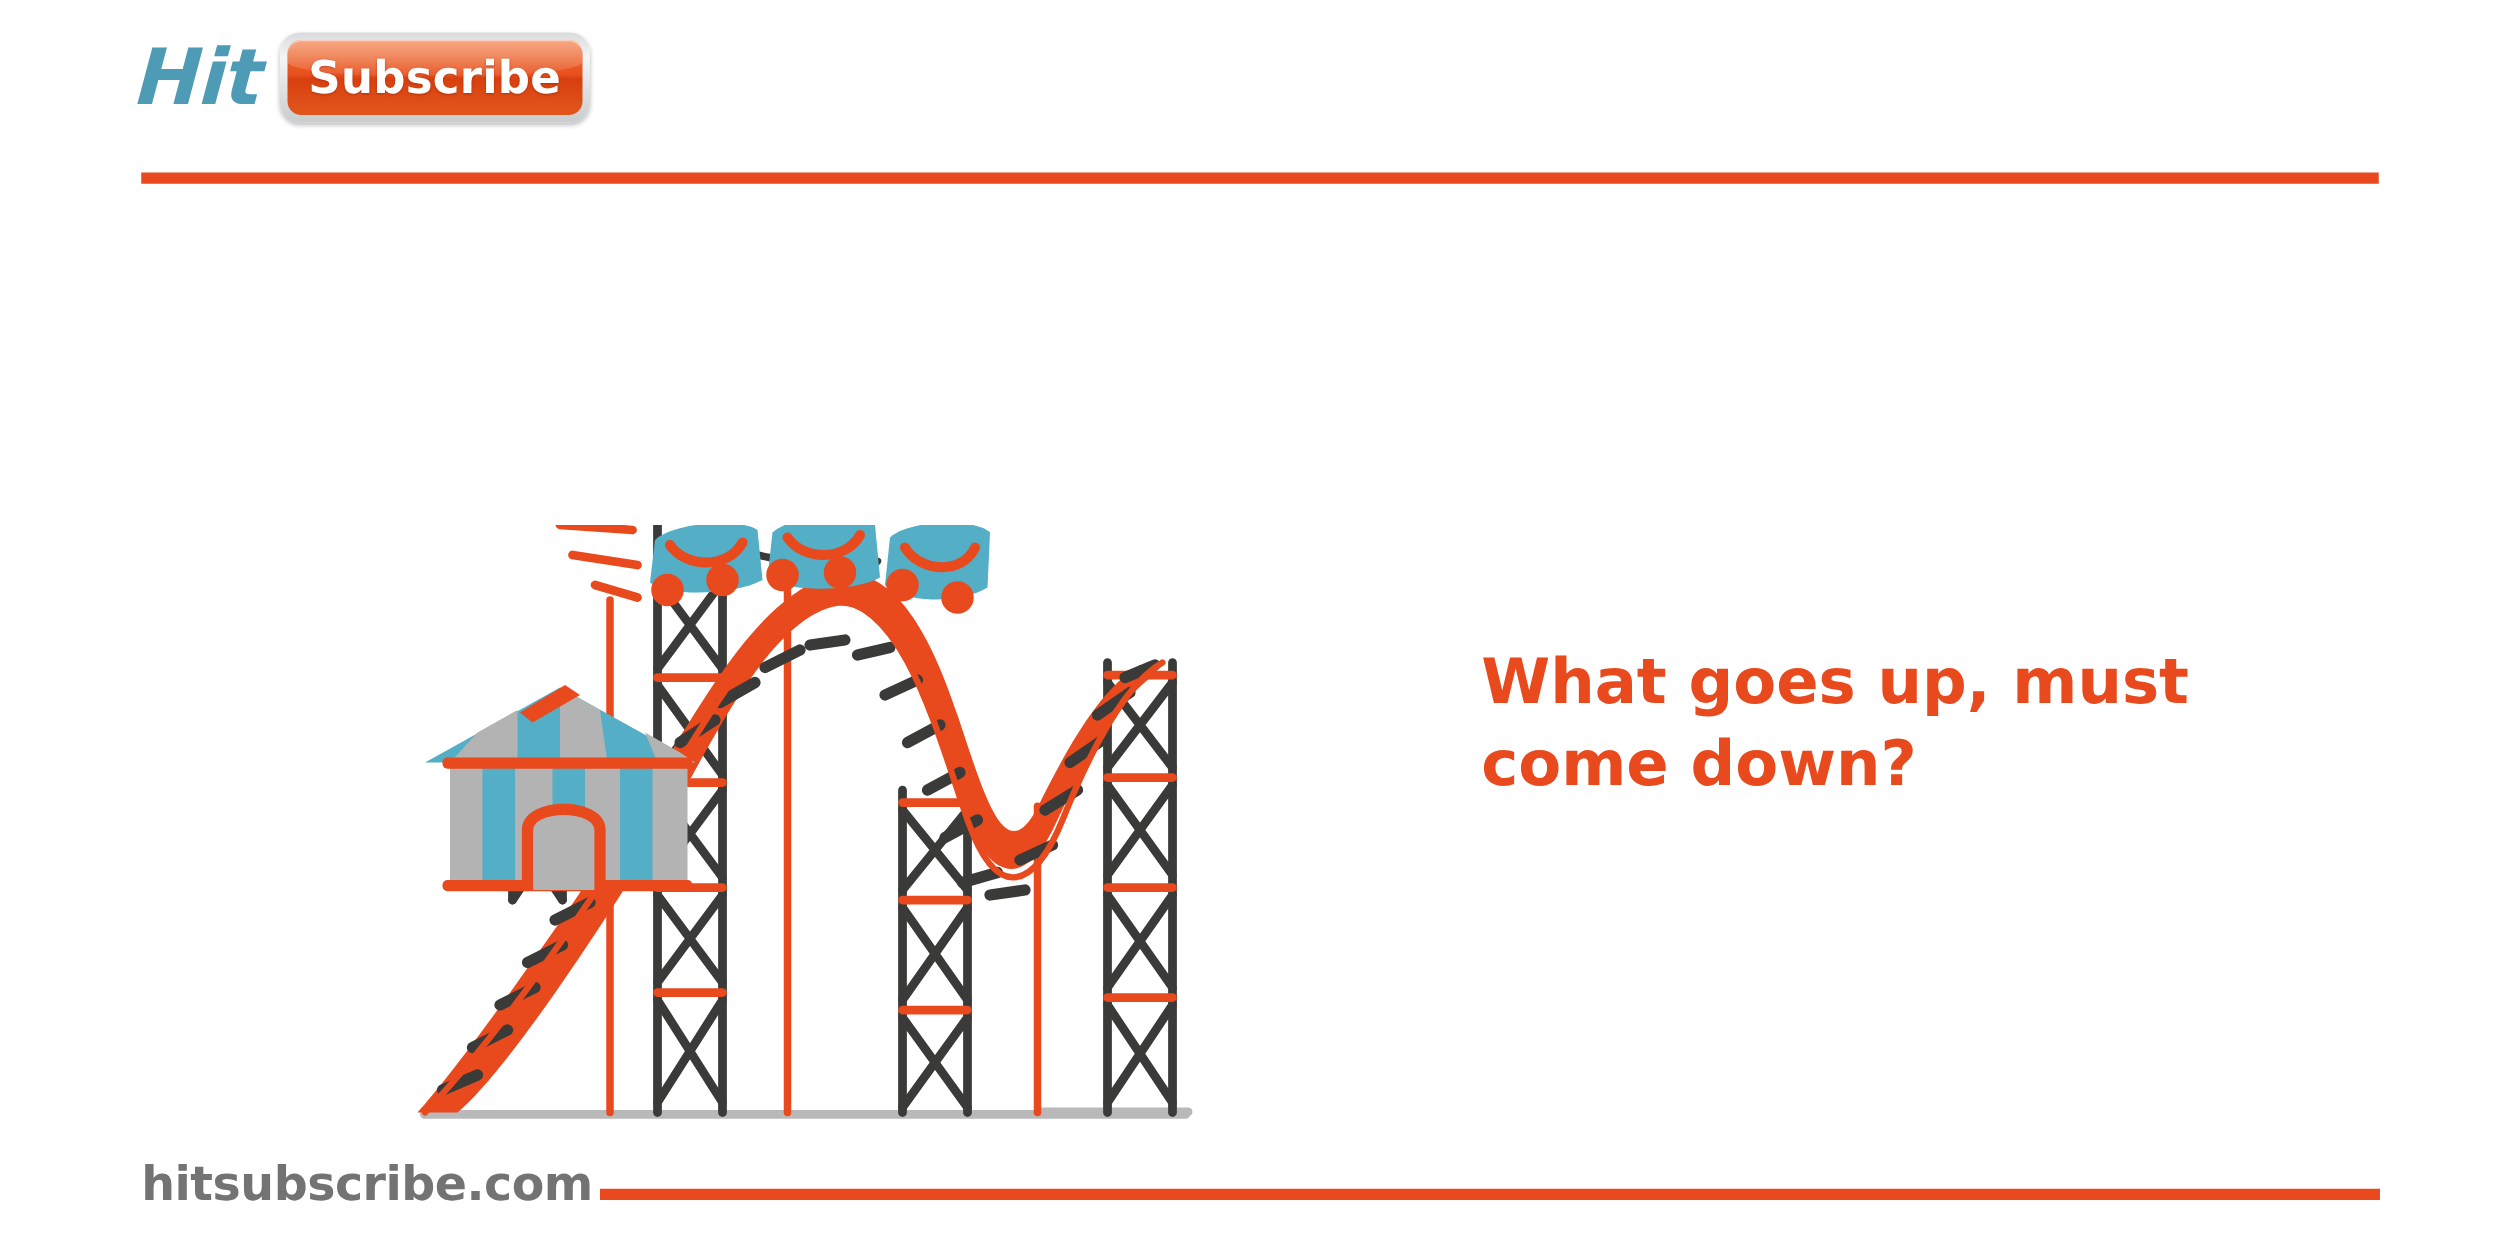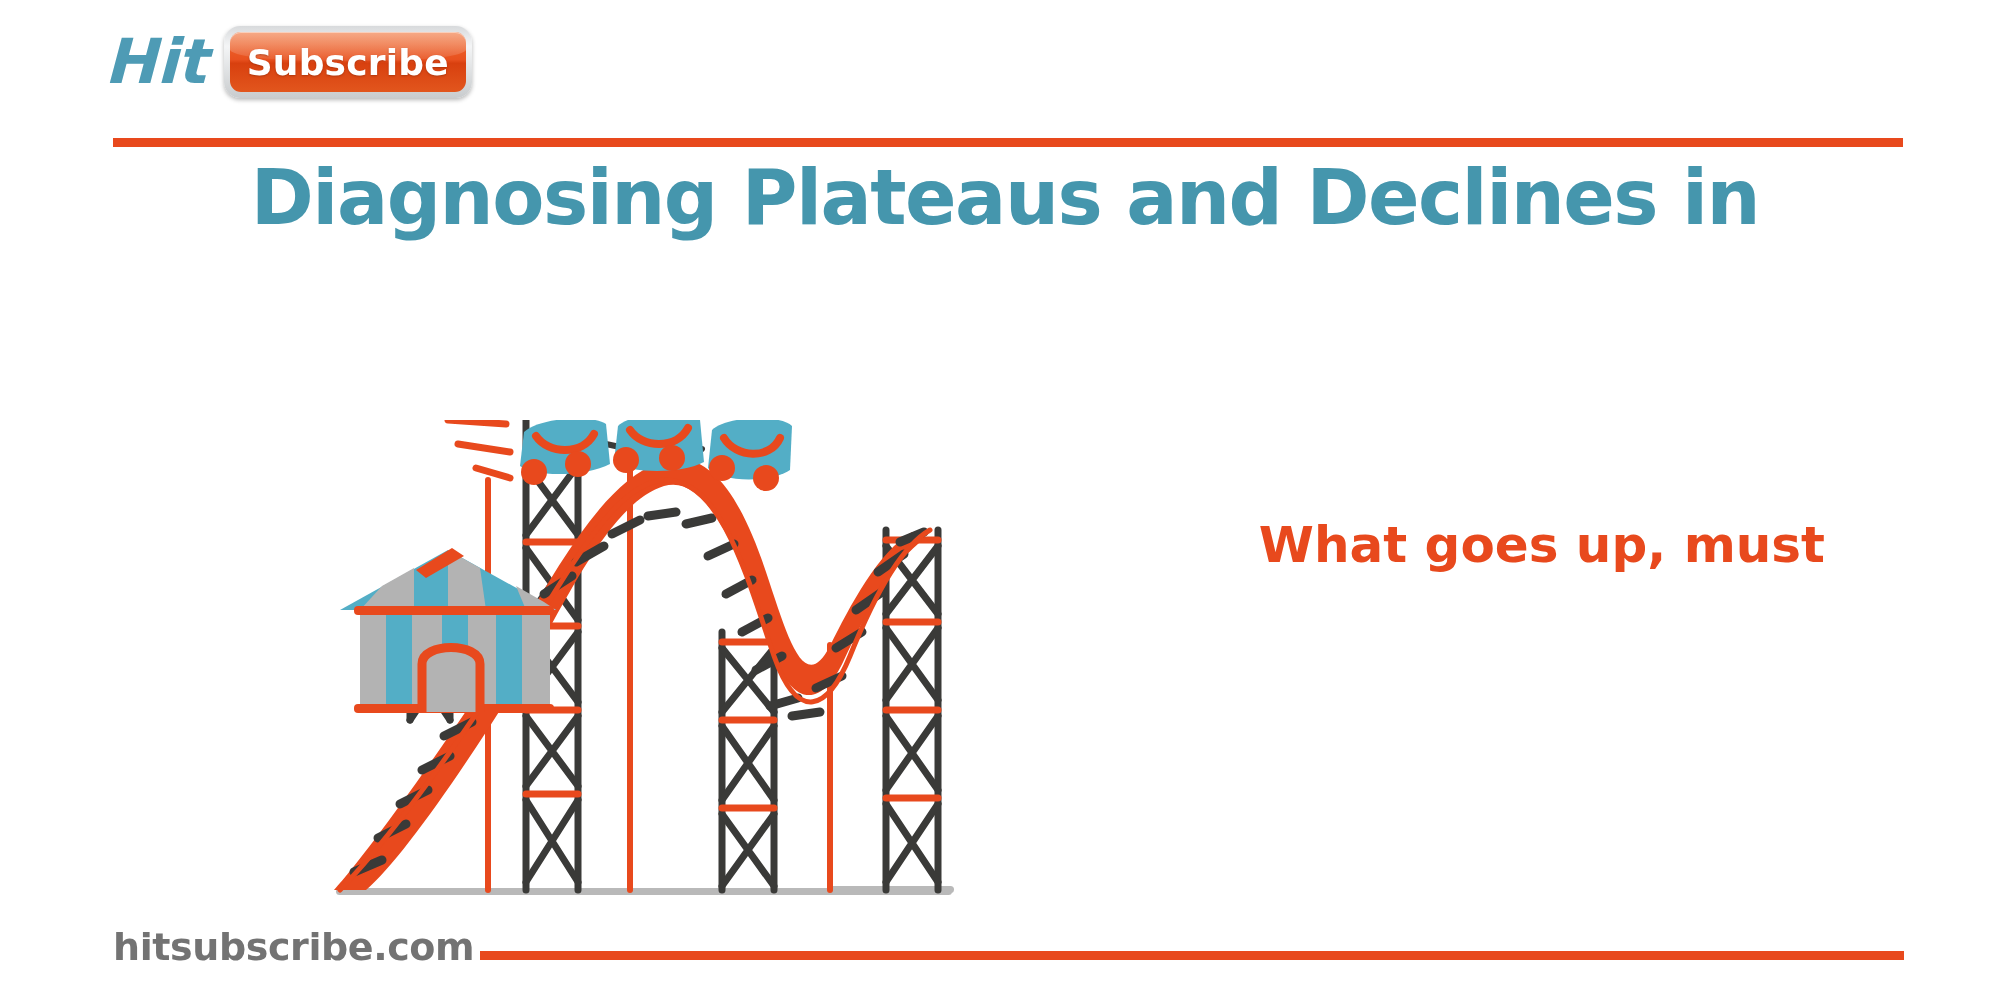--- a/index.html
+++ b/index.html
@@ -123,21 +123,21 @@
     line-height: 1.05;
     letter-spacing: -1.5px;
   }
 
   
   .callout {
     position: absolute;
     left: 1185px;
     top: 512px;
     width: 640px;
-    text-align: right;
+    text-align: left;
     color: #e8491d;
     font-family: "DejaVu Sans", sans-serif;
     font-weight: 700;
     font-size: 50px;
     line-height: 1.32;
   }
 
   
   .illustration {
     position: absolute;
@@ -171,25 +171,25 @@
       <div class="logo-btn-inner">
         <div class="logo-btn-gloss"></div>
         <span class="logo-btn-label">Subscribe</span>
       </div>
     </div>
   </div>
 
   <div class="rule-top"></div>
 
   <div class="title">
-    <div>Diagnosing Plateaus and Declines in</div>
   </div>
 
   <div class="callout">
     <div>What goes up, must</div>
+    <div>come down?</div>
   </div>
 
   <div class="illustration">
     <svg viewBox="0 0 830 490" xmlns="http://www.w3.org/2000/svg" aria-hidden="true">
 
       <g>
         <rect x="6" y="468" width="616" height="7" rx="3.5" fill="#b9b9b9"></rect>
         <rect x="500" y="466" width="124" height="7" rx="3.5" fill="#b9b9b9"></rect>
       </g>
 

